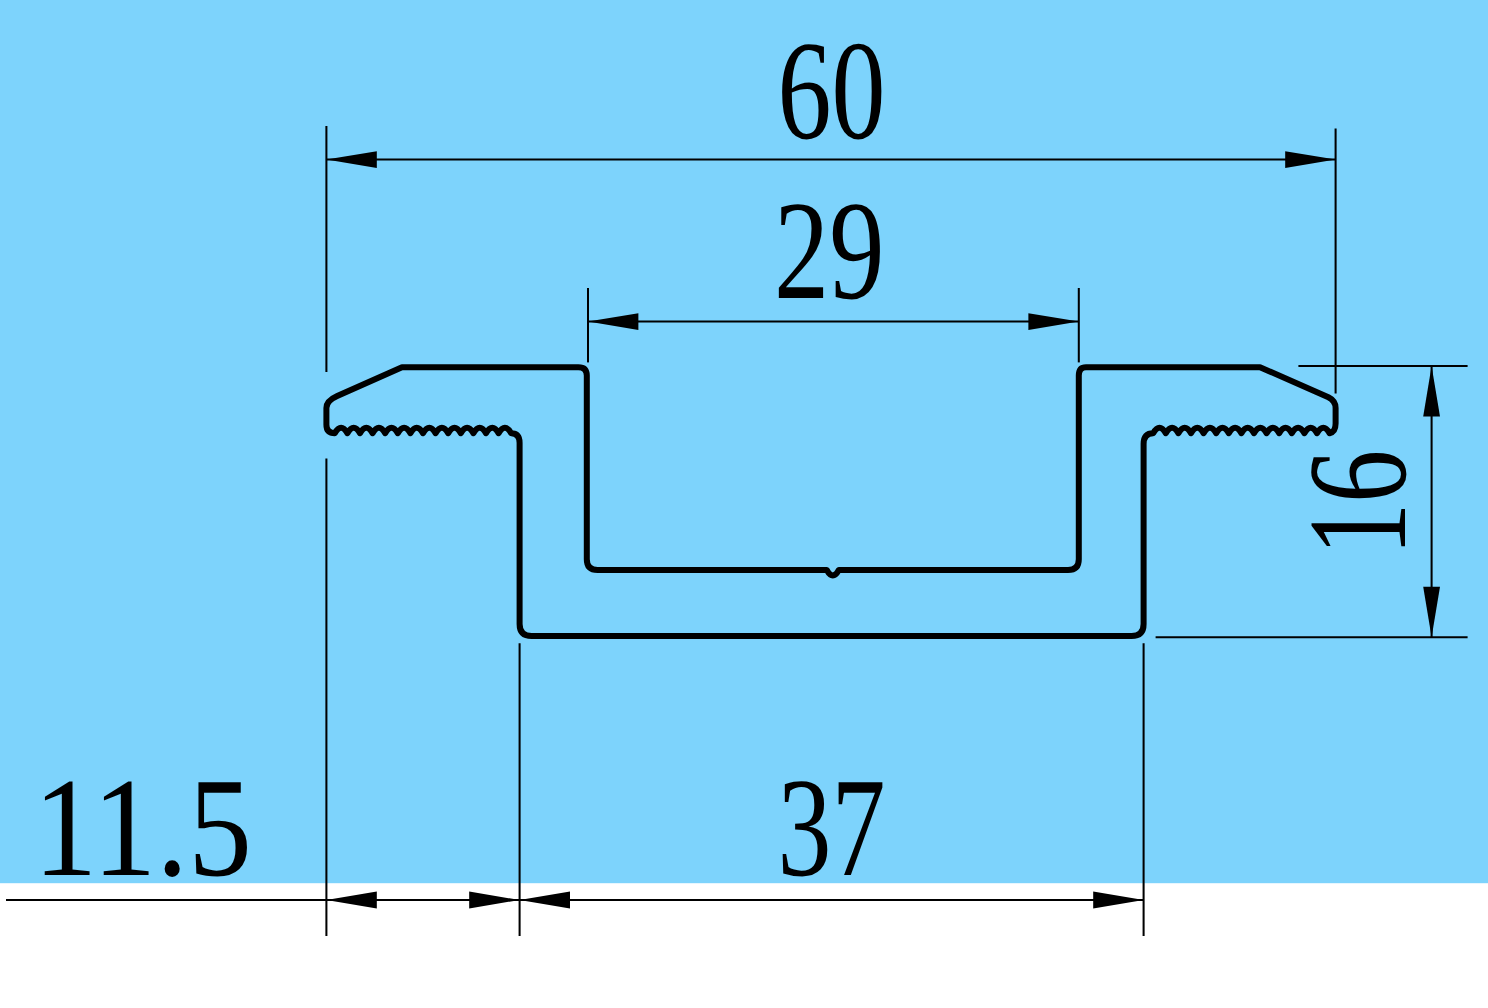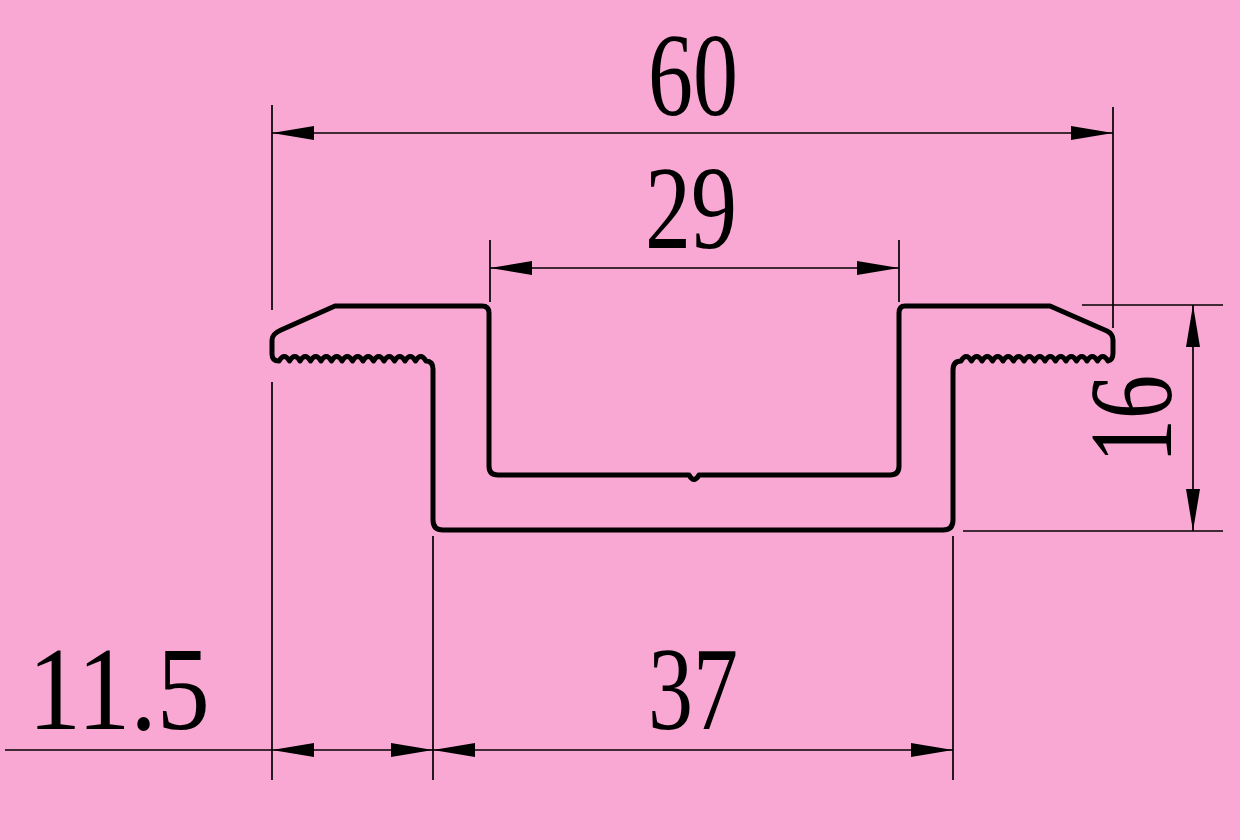--- a/index.html
+++ b/index.html
@@ -5,23 +5,23 @@
   html, body {
     margin: 0;
     padding: 0;
     background: #ffffff;
     width: 1240px;
     height: 840px;
     overflow: hidden;
   }
   .drawing-stage {
     width: 1240px;
-    height: 840px;
+    height: 736px;
     position: relative;
-    background: #f9a8d4;
+    background: #7dd3fc;
   }
   svg { display: block; }
   .thick {
     fill: none;
     stroke: var(--ink, #000);
     stroke-width: 5;
     stroke-linejoin: round;
     stroke-linecap: round;
   }
   .thin {

